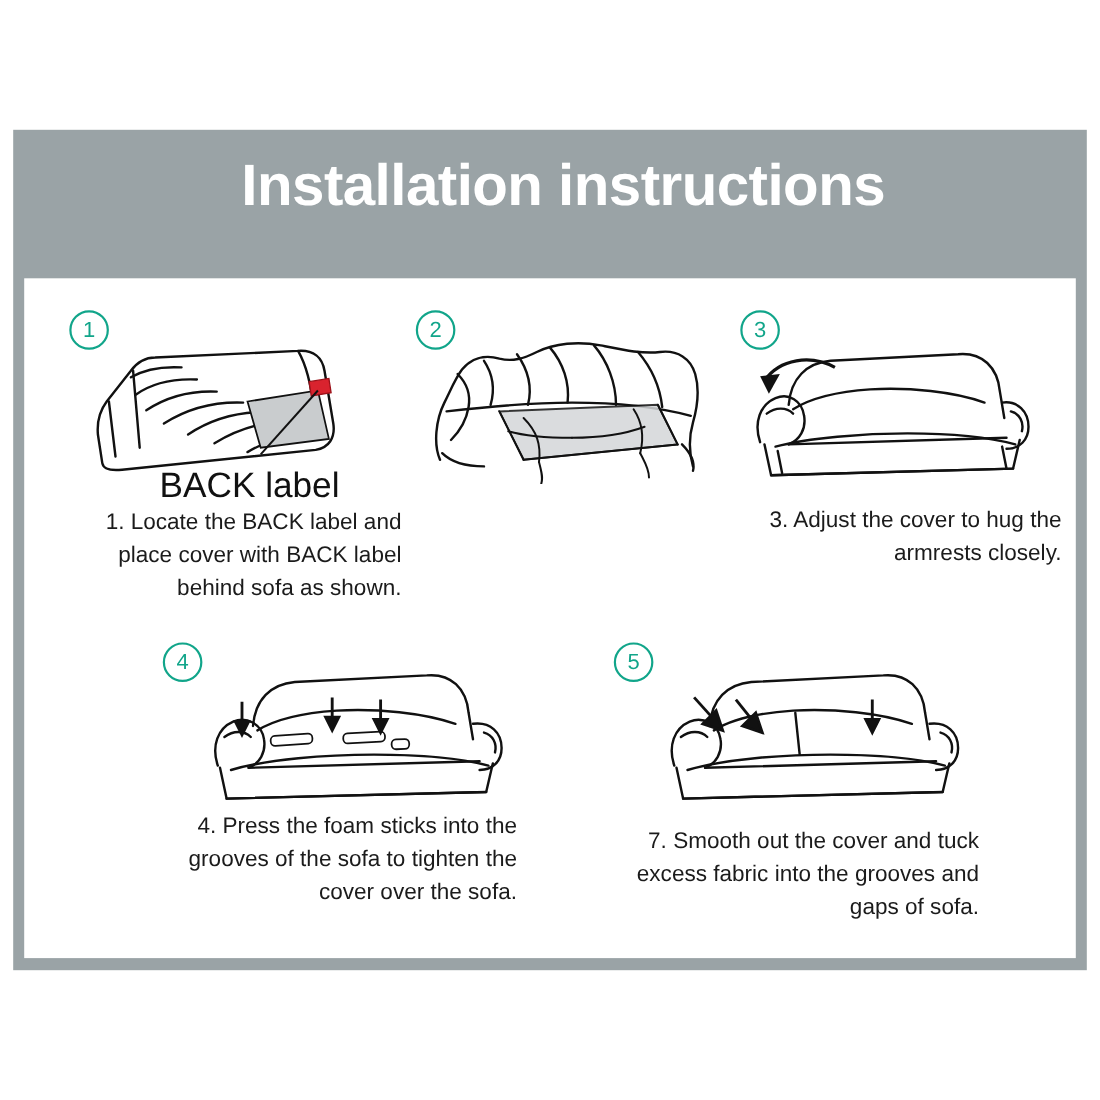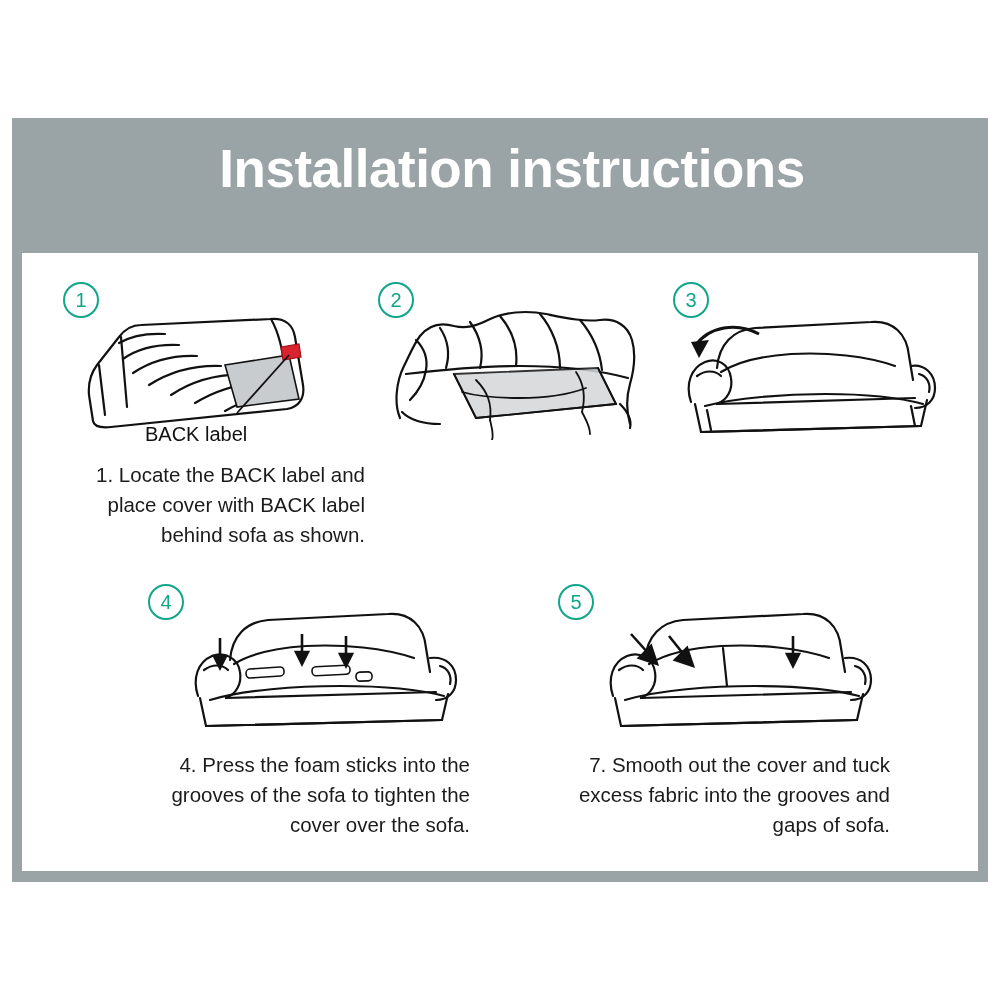--- a/index.html
+++ b/index.html
@@ -64,21 +64,21 @@
     font-size: 20.5px;
     line-height: 30px;
     color: #1b1b1b;
     text-align: right;
   }
   .fig {
     position: absolute;
   }
   .back-label {
     position: absolute;
-    font-size: 20px;
+    font-size: 32px;
     color: #111111;
     font-weight: normal;
   }
   svg { display: block; }
 </style>
 </head>
 <body>
 
 <div id="page">
 
@@ -179,20 +179,21 @@
           <path d="M26,126 L246,120"></path>
           <path d="M32,104 L36,124"></path>
           <path d="M236,100 L240,120"></path>
         </g>
 
         <path d="M20,40 C34,20 62,16 84,28" fill="none" stroke="#111" stroke-width="3"></path>
         <path d="M24,52 L16,36 L34,34 Z" fill="#111"></path>
       </svg>
     </div>
 
+    <div class="step-caption" style="left:0px; top:180px; width:300px;">3. Adjust the cover to hug the armrests closely.</div>
   </div>
 
   <div class="step" style="left:140px; top:580px; width:330px; height:260px;">
     <div class="step-badge" style="left:8px; top:4px;">4</div>
 
     <div class="fig" style="left:40px; top:22px;">
       <svg width="290" height="128" viewBox="0 0 290 128">
         <g fill="none" stroke="#111" stroke-width="2.2" stroke-linecap="round" stroke-linejoin="round">
           <path d="M50,58 C52,34 66,20 88,18 L208,12 C230,10 244,24 246,46 L250,70"></path>
           <path d="M54,62 C70,52 96,46 126,44 C164,42 204,46 234,56"></path>
@@ -216,21 +217,21 @@
           <path d="M40,36 L40,58" fill="none"></path>
           <path d="M34,54 L46,54 L40,66 Z"></path>
           <path d="M122,32 L122,54" fill="none"></path>
           <path d="M116,50 L128,50 L122,62 Z"></path>
           <path d="M166,34 L166,56" fill="none"></path>
           <path d="M160,52 L172,52 L166,64 Z"></path>
         </g>
       </svg>
     </div>
 
-    <div class="step-caption" style="left:-20px; top:170px; width:350px;">4. Press the foam sticks into the grooves of the sofa to tighten the cover over the sofa.</div>
+    <div class="step-caption" style="left:-20px; top:156px; width:350px;">4. Press the foam sticks into the grooves of the sofa to tighten the cover over the sofa.</div>
   </div>
 
   <div class="step" style="left:550px; top:580px; width:340px; height:260px;">
     <div class="step-badge" style="left:8px; top:4px;">5</div>
 
     <div class="fig" style="left:45px; top:22px;">
       <svg width="290" height="128" viewBox="0 0 290 128">
         <g fill="none" stroke="#111" stroke-width="2.2" stroke-linecap="round" stroke-linejoin="round">
           <path d="M50,58 C52,34 66,20 88,18 L208,12 C230,10 244,24 246,46 L250,70"></path>
           <path d="M54,62 C70,52 96,46 126,44 C164,42 204,46 234,56"></path>

